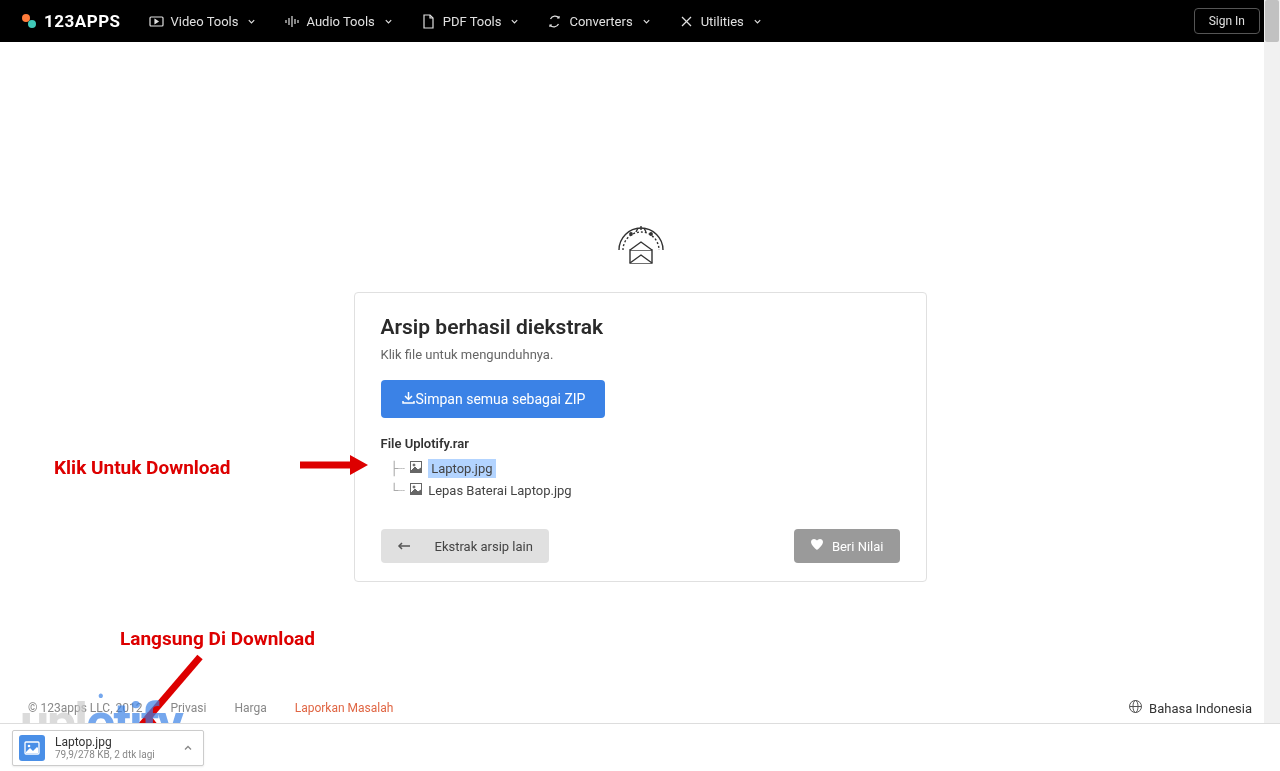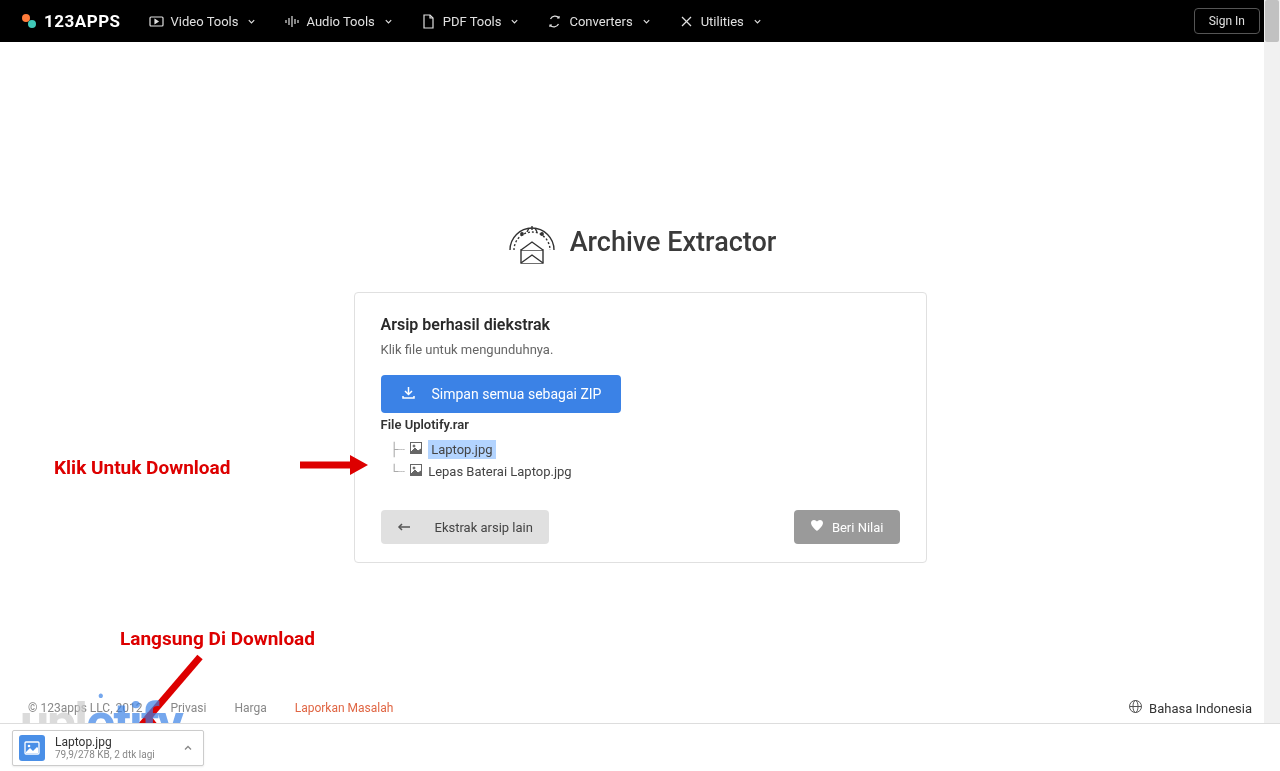--- a/index.html
+++ b/index.html
@@ -12,23 +12,23 @@
 .nav-icon { width: 15px; height: 15px; display: inline-flex; align-items: center; justify-content: center; }
 .chevron-down { margin-left: 2px; }
 .sign-in-btn { border: 1px solid #555; color: #e0e0e0; background: transparent; padding: 5px 14px; border-radius: 4px; font-size: 12px; cursor: pointer; }
 .scrollbar-track { position: absolute; right: 0; top: 0; width: 16px; height: 100%; background: #f1f1f1; }
 .scrollbar-thumb { position: absolute; right: 1px; top: 0; width: 14px; height: 42px; background: #c1c1c1; border-radius: 2px; }
 .main-content { padding-top: 180px; display: flex; flex-direction: column; align-items: center; }
 .app-title { display: flex; align-items: center; gap: 12px; margin-bottom: 30px; }
 .title-icon { width: 54px; height: 40px; }
 .app-title-text { font-size: 27px; font-weight: 500; color: #3a3a3a; }
 .card { width: 573px; border: 1px solid #e0e0e0; border-radius: 4px; padding: 22px 26px 18px; background: #fff; }
-.card-title { font-size: 16px; font-weight: 600; color: #2a2a2a; margin-bottom: 8px; }
+.card-title { font-size: 21px; font-weight: 600; color: #2a2a2a; margin-bottom: 8px; }
 .card-subtitle { font-size: 13px; color: #666; margin-bottom: 18px; }
-.save-zip-btn { background: #3b82e6; color: #fff; border: none; border-radius: 4px; padding: 10px 20px; font-size: 14px; display: inline-flex; align-items: center; gap: 16px; cursor: pointer; margin-bottom: 4px; }
+.save-zip-btn { background: #3b82e6; color: #fff; border: none; border-radius: 4px; padding: 10px 20px; font-size: 14px; display: inline-flex; align-items: center; gap: 0; cursor: pointer; margin-bottom: 18px; }
 .file-name-header { font-size: 13px; font-weight: 600; color: #333; margin-bottom: 6px; }
 .file-tree { padding-left: 10px; }
 .tree-item { display: flex; align-items: center; gap: 5px; font-size: 13px; color: #444; padding: 2px 0; position: relative; cursor: pointer; }
 .tree-line { color: #aaa; font-family: monospace; letter-spacing: -1px; }
 .tree-item.selected .item-label { background: #b3d4ff; padding: 2px 3px; }
 .card-footer { display: flex; justify-content: space-between; margin-top: 28px; }
 .extract-btn { background: #e0e0e0; color: #444; border: none; border-radius: 4px; padding: 9px 16px; font-size: 13px; display: inline-flex; align-items: center; gap: 24px; cursor: pointer; }
 .rate-btn { background: #9a9a9a; color: #fff; border: none; border-radius: 4px; padding: 9px 16px; font-size: 13px; display: inline-flex; align-items: center; gap: 8px; cursor: pointer; }
 .annotation { position: absolute; color: #d00; font-weight: 700; font-size: 19px; }
 .arrow-svg { position: absolute; }
@@ -143,21 +143,20 @@
         <path d="M6 28 A22 22 0 0 1 50 28" stroke="#333"></path>
         <path d="M10 28 A18 18 0 0 1 46 28" stroke="#333" stroke-dasharray="2 2"></path>
         <rect x="17" y="28" width="22" height="13" fill="#fff"></rect>
         <path d="M17 28 L28 20 L39 28" fill="#fff"></path>
         <path d="M17 41 L28 33 L39 41" fill="#fff"></path>
         <path d="M23 10 L25 6 M28 8 L28 4 M33 10 L31 6" stroke="#333"></path>
         <circle cx="18" cy="12" r="1.2" fill="#333"></circle>
         <circle cx="38" cy="12" r="1.2" fill="#333"></circle>
       </svg>
     </span>
-    <span class="app-title-text">Archive Extractor</span>
   </div>
 
   <div class="card">
     <h2 class="card-title">Arsip berhasil diekstrak</h2>
     <p class="card-subtitle">Klik file untuk mengunduhnya.</p>
     <button class="save-zip-btn">
       <span><svg width="15" height="15" viewBox="0 0 15 15" fill="none" stroke="#fff" stroke-width="1.5">
             <path d="M7.5 2 L7.5 9"></path>
             <path d="M4 6 L7.5 9.5 L11 6"></path>
             <path d="M2 11 L2 13 L13 13 L13 11"></path>

